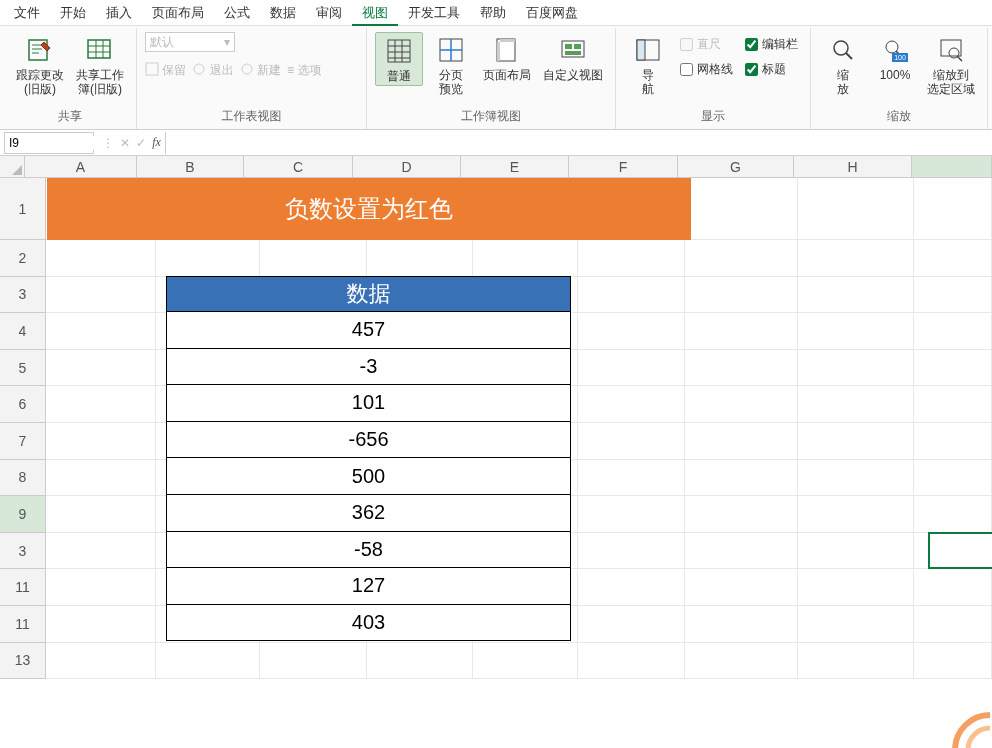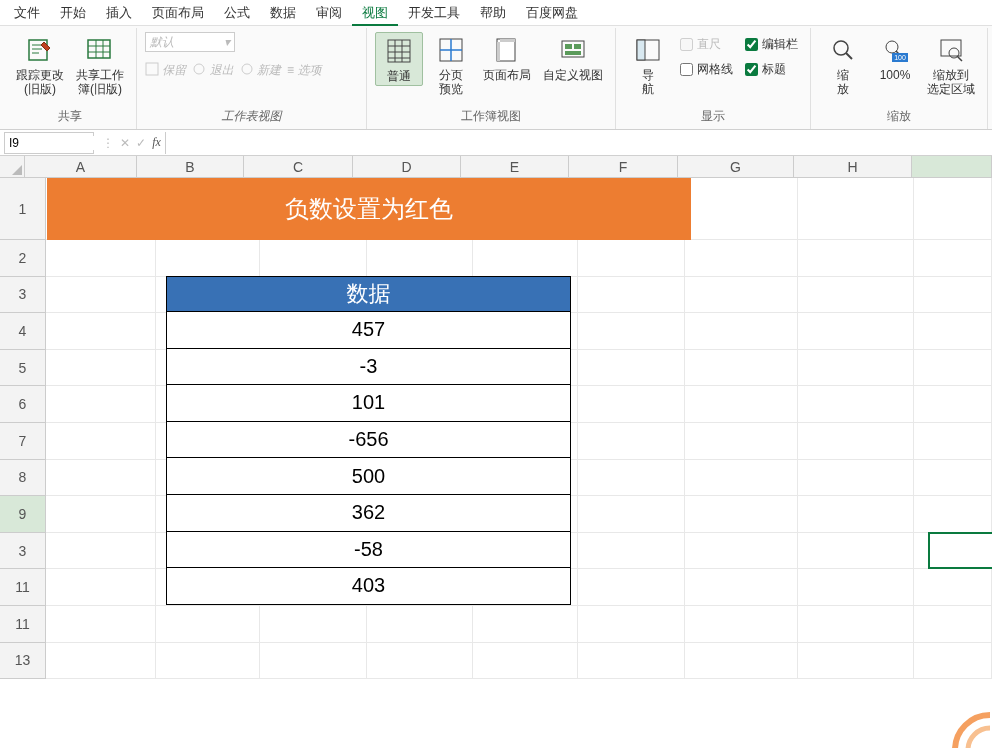--- a/index.html
+++ b/index.html
@@ -101,21 +101,21 @@
               <line x1="17" y1="4" x2="17" y2="22" stroke="#2a7a3f"></line>
               <line x1="2" y1="16" x2="24" y2="16" stroke="#2a7a3f"></line>
             </svg>
         </div>
         <div class="label">共享工作<br>簿(旧版)</div>
       </div>
     </div>
     <div class="ribbon-group-label">共享</div>
   </div>
 
-  <div class="ribbon-group" style="min-width:230px;font-style:italic;">
+  <div class="ribbon-group" style="min-width:230px;">
     <div class="ribbon-group-content" style="flex-direction:column; align-items:flex-start; gap:10px; width:100%;">
       <div class="combo disabled">
         <span>默认</span>
         <span>▾</span>
       </div>
       <div class="small-row">
         <span class="disabled"><svg width="14" height="14" style="vertical-align:-2px">
               <rect x="1" y="1" width="12" height="12" fill="none" stroke="#888"></rect>
             </svg> <span>保留</span></span>
         <span class="disabled"><svg width="14" height="14" style="vertical-align:-2px">
@@ -455,20 +455,21 @@
   <div class="data-table">
     <div class="dt-head">数据</div>
     <div id="data-rows">
         <div class="dt-cell">457</div>
         <div class="dt-cell">-3</div>
         <div class="dt-cell">101</div>
         <div class="dt-cell">-656</div>
         <div class="dt-cell">500</div>
         <div class="dt-cell">362</div>
         <div class="dt-cell">-58</div>
+        <div class="dt-cell">127</div>
         <div class="dt-cell">403</div>
       </div>
   </div>
 
   <div class="sel-cell" style="left:928px; top:376px; width:80px; height:37px;"></div>
 
   <svg class="radial-arc" width="70" height="70">
     <path d="M70 35 A35 35 0 0 0 35 70" fill="none" stroke="#f5a060" stroke-width="6"></path>
     <path d="M70 48 A22 22 0 0 0 48 70" fill="none" stroke="#f8c090" stroke-width="5"></path>
   </svg>

